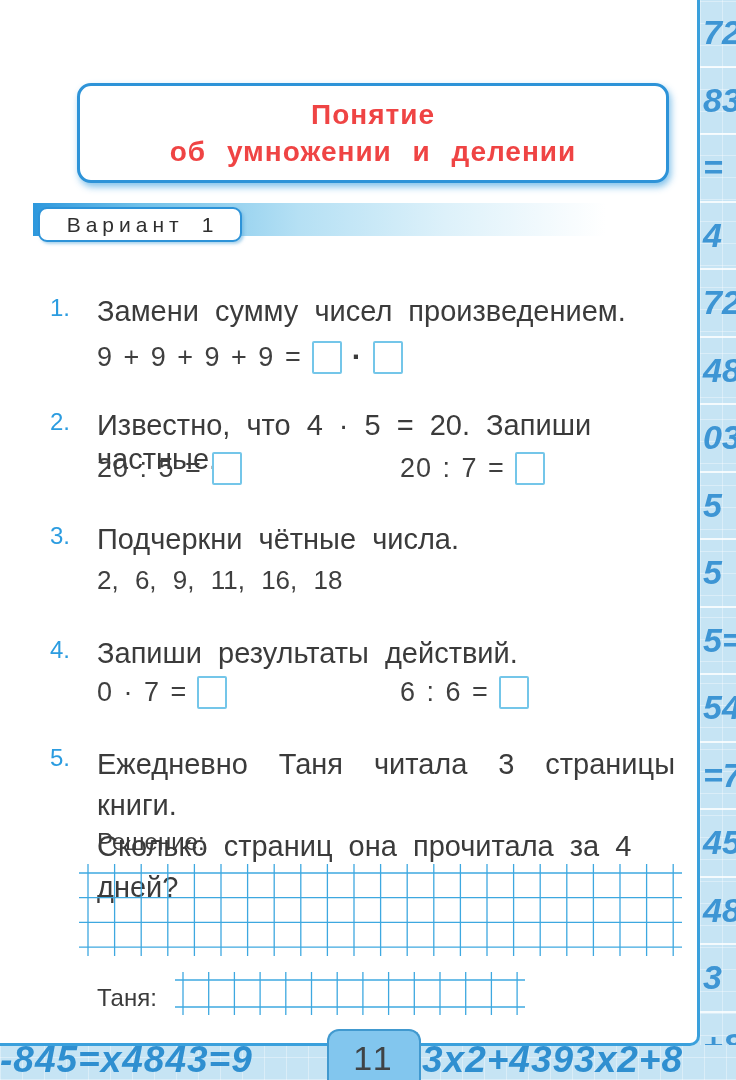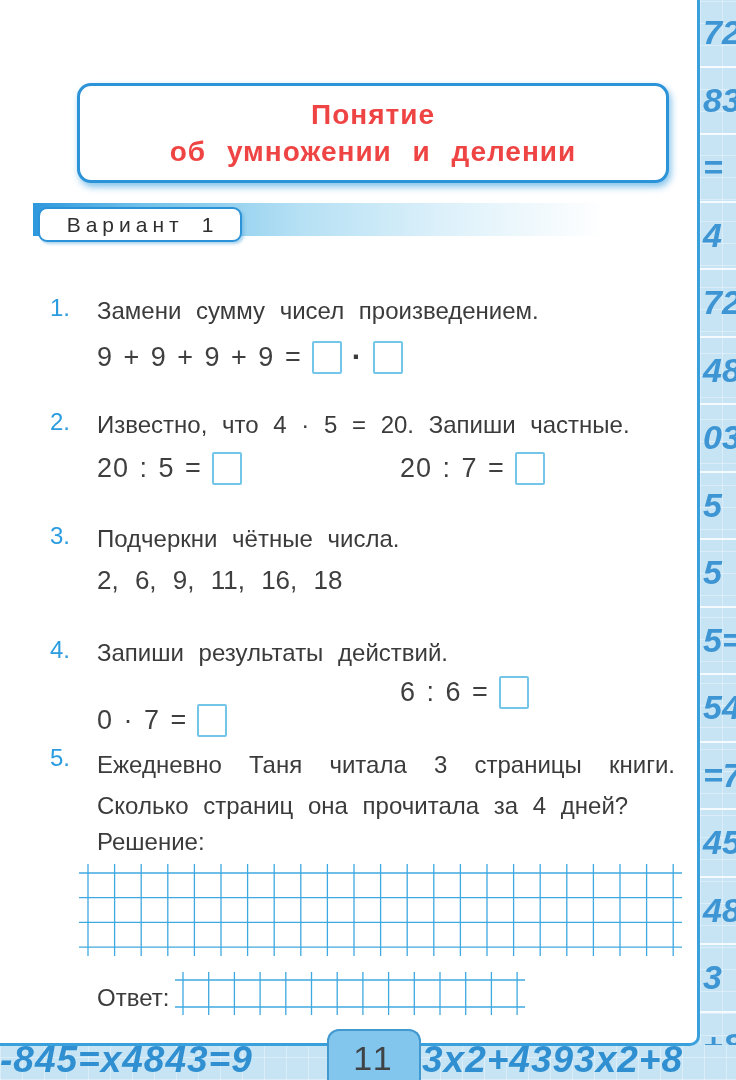--- a/index.html
+++ b/index.html
@@ -63,21 +63,21 @@
     border:2px solid #2d93d8;border-radius:9px;
     display:flex;align-items:center;justify-content:center;gap:18px;
     box-shadow:2px 2px 3px rgba(90,170,220,.5);
   }
   .variant-label{color:#2f2f2f;font-size:21px;letter-spacing:5px;}
   .variant-number{color:#2f2f2f;font-size:21px;}
 
   
   .ex-row{position:absolute;left:50px;display:flex;}
   .ex-num{color:#2b9ce0;font-size:24px;width:47px;flex:0 0 47px;}
-  .ex-text{color:#3b3b3b;font-size:24px;word-spacing:8px;line-height:34px;}
+  .ex-text{color:#3b3b3b;font-size:29px;word-spacing:8px;line-height:34px;}
   .ex5-text{width:578px;}
   .ex5-line1{text-align:justify;text-align-last:justify;line-height:41px;}
   .ex5-line2{line-height:41px;}
 
   .eq-row{
     position:absolute;display:flex;align-items:center;
     color:#3f3f3f;font-size:27px;letter-spacing:1px;word-spacing:2px;white-space:nowrap;
   }
   .blank-box{
     display:inline-block;width:26px;height:29px;background:#fff;
@@ -165,21 +165,21 @@
   <div class="ex-row" style="top:522px;">
     <span class="ex-num">3.</span>
     <span class="ex-text">Подчеркни чётные числа.</span>
   </div>
   <div class="list-line" style="top:565px;">2, 6, 9, 11, 16, 18</div>
 
   <div class="ex-row" style="top:636px;">
     <span class="ex-num">4.</span>
     <span class="ex-text">Запиши результаты действий.</span>
   </div>
-  <div class="eq-row" style="left:97px;top:676px;margin-top:28px;">
+  <div class="eq-row" style="left:97px;top:676px;">
     <span>0 · 7 =</span>
     <span class="blank-box"></span>
   </div>
   <div class="eq-row" style="left:400px;top:676px;">
     <span>6 : 6 =</span>
     <span class="blank-box"></span>
   </div>
 
   <div class="ex-row" style="top:744px;">
     <span class="ex-num">5.</span>
@@ -215,21 +215,21 @@
           <line x1="541.0" y1="0" x2="541.0" y2="92.1"></line>
           <line x1="567.6" y1="0" x2="567.6" y2="92.1"></line>
           <line x1="594.2" y1="0" x2="594.2" y2="92.1"></line>
           <line x1="0" y1="9.0" x2="603.2" y2="9.0"></line>
           <line x1="0" y1="33.7" x2="603.2" y2="33.7"></line>
           <line x1="0" y1="58.4" x2="603.2" y2="58.4"></line>
           <line x1="0" y1="83.1" x2="603.2" y2="83.1"></line>
         </g>
       </svg>
     </div>
-  <div class="section-label" style="top:984px;">Ответ:</div>
+  <div class="section-label" style="top:984px;">Таня:</div>
   <div class="grid-area" style="left:175px;top:972px;">
       <svg width="350" height="43" style="display:block">
         <g stroke="#3ea8e0" stroke-width="1.3">
           <line x1="8.0" y1="0" x2="8.0" y2="43.0"></line>
           <line x1="33.7" y1="0" x2="33.7" y2="43.0"></line>
           <line x1="59.4" y1="0" x2="59.4" y2="43.0"></line>
           <line x1="85.1" y1="0" x2="85.1" y2="43.0"></line>
           <line x1="110.8" y1="0" x2="110.8" y2="43.0"></line>
           <line x1="136.5" y1="0" x2="136.5" y2="43.0"></line>
           <line x1="162.2" y1="0" x2="162.2" y2="43.0"></line>

